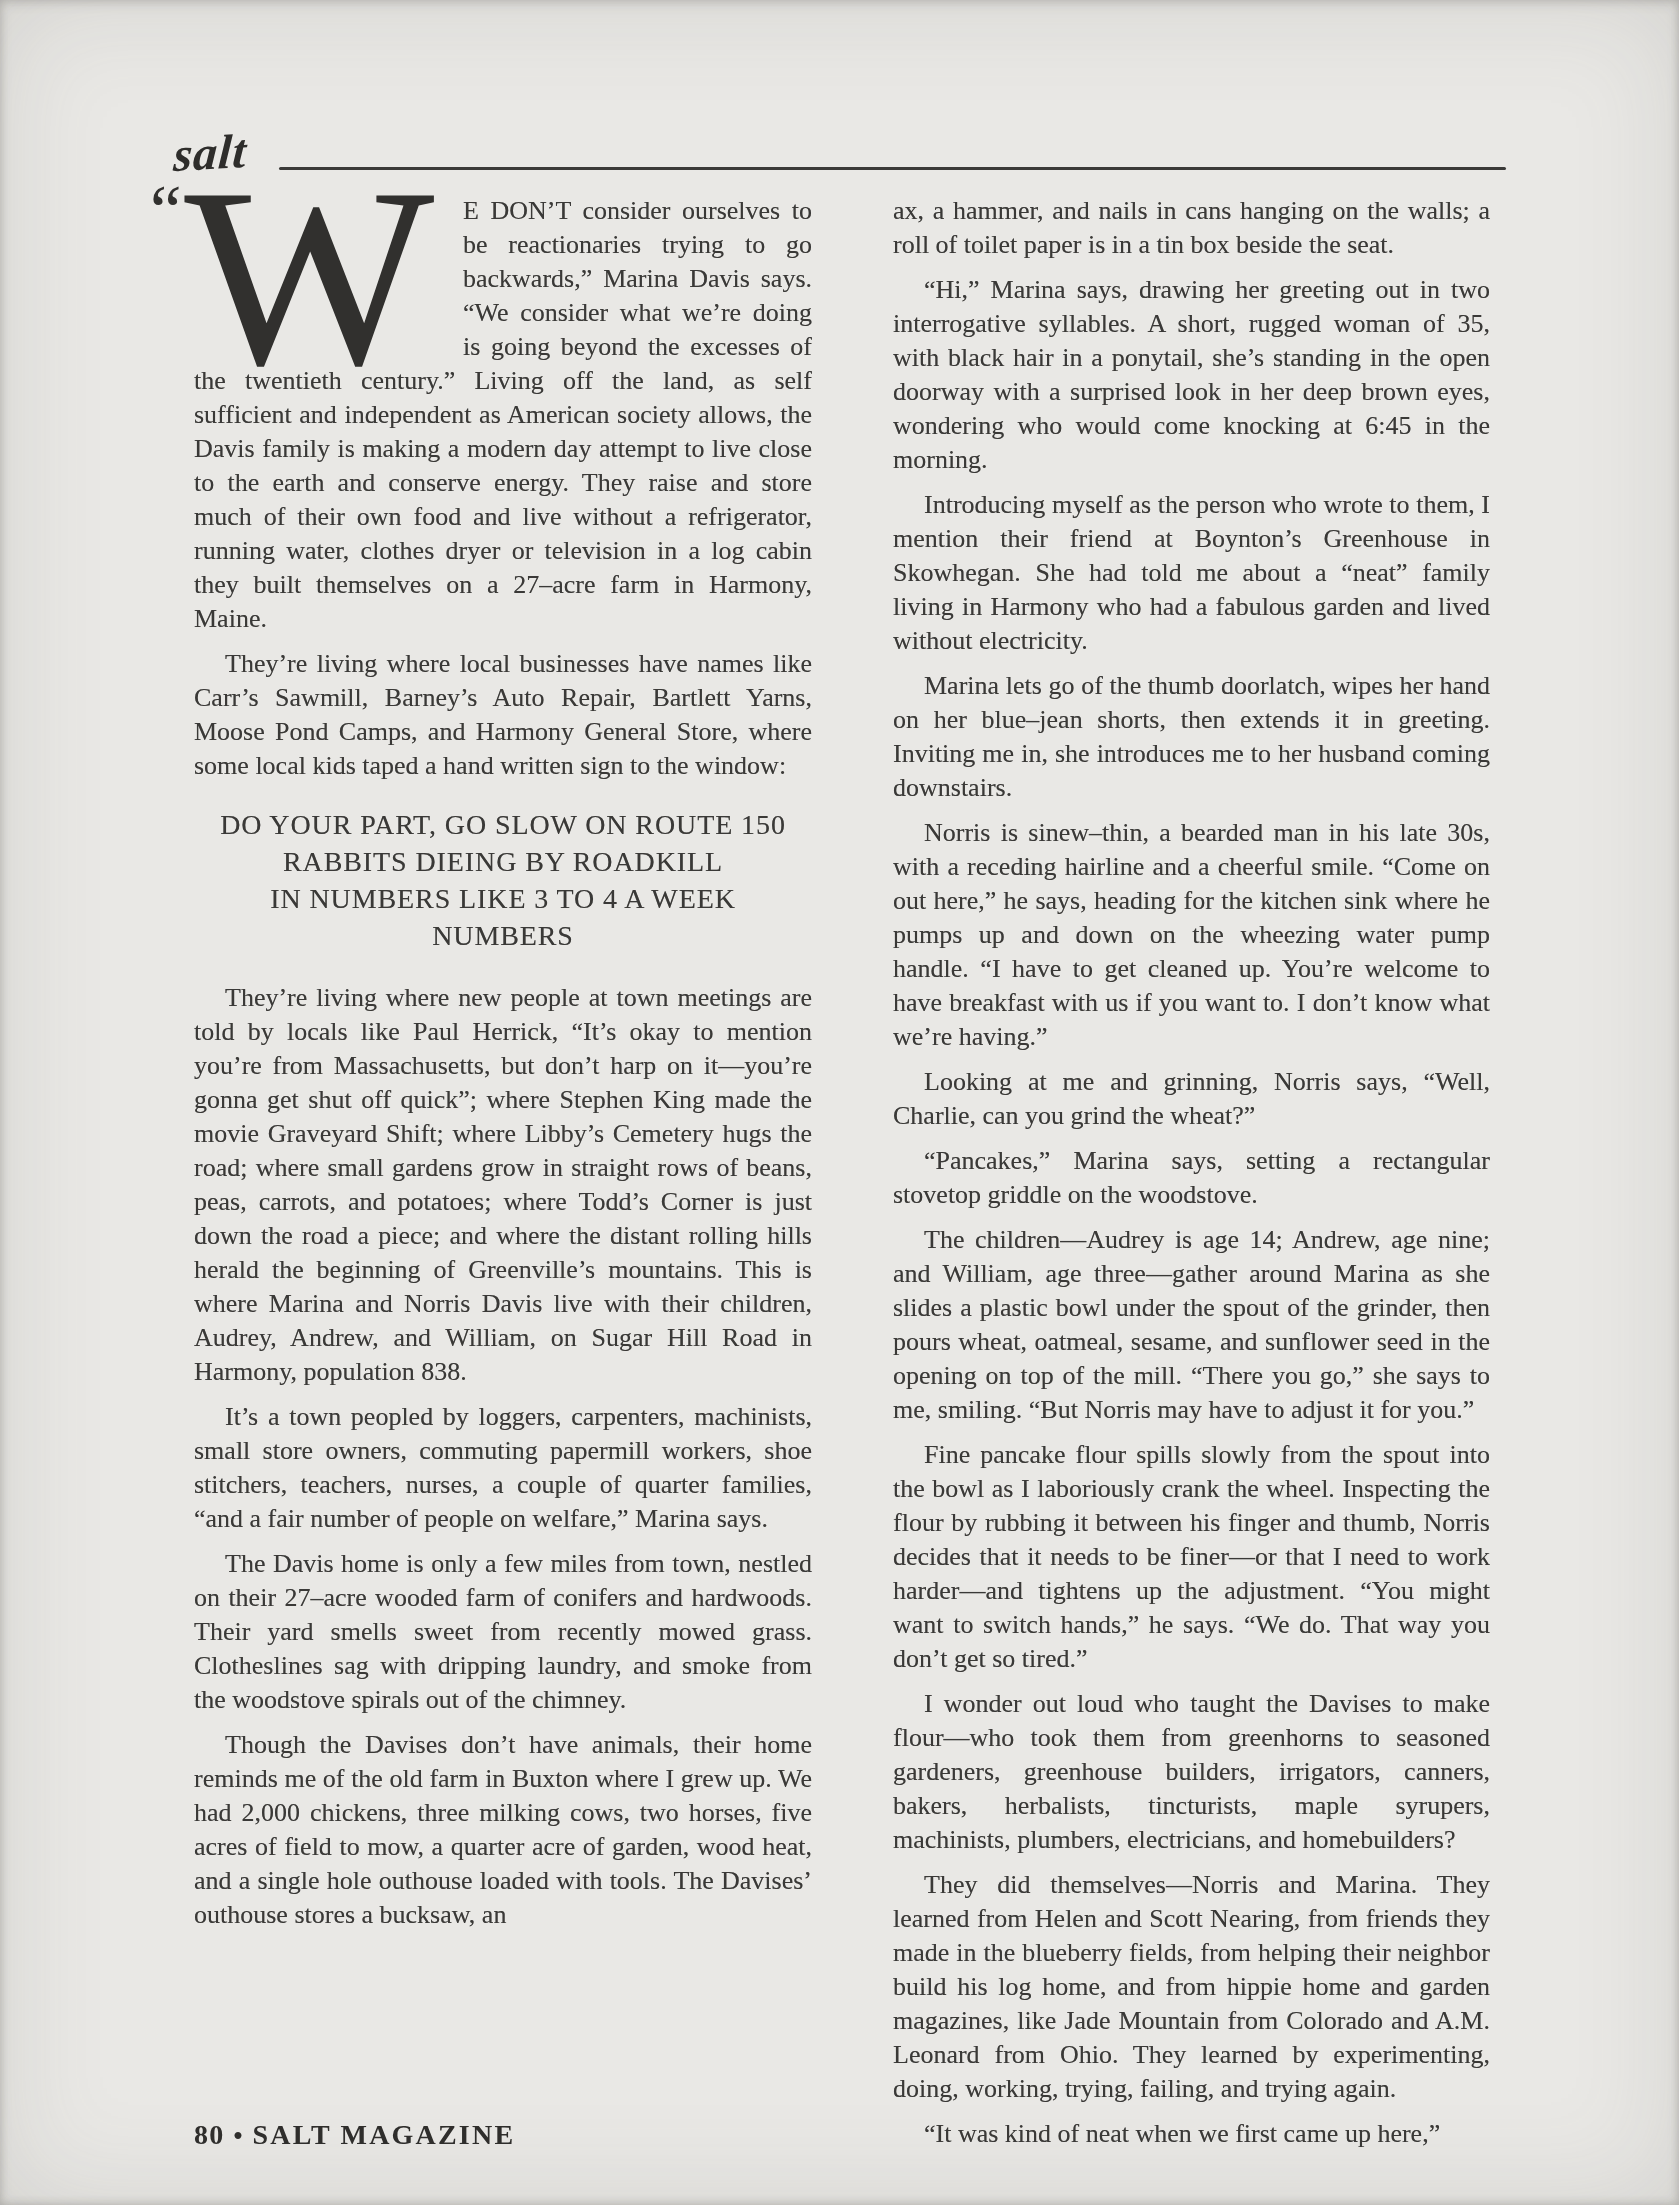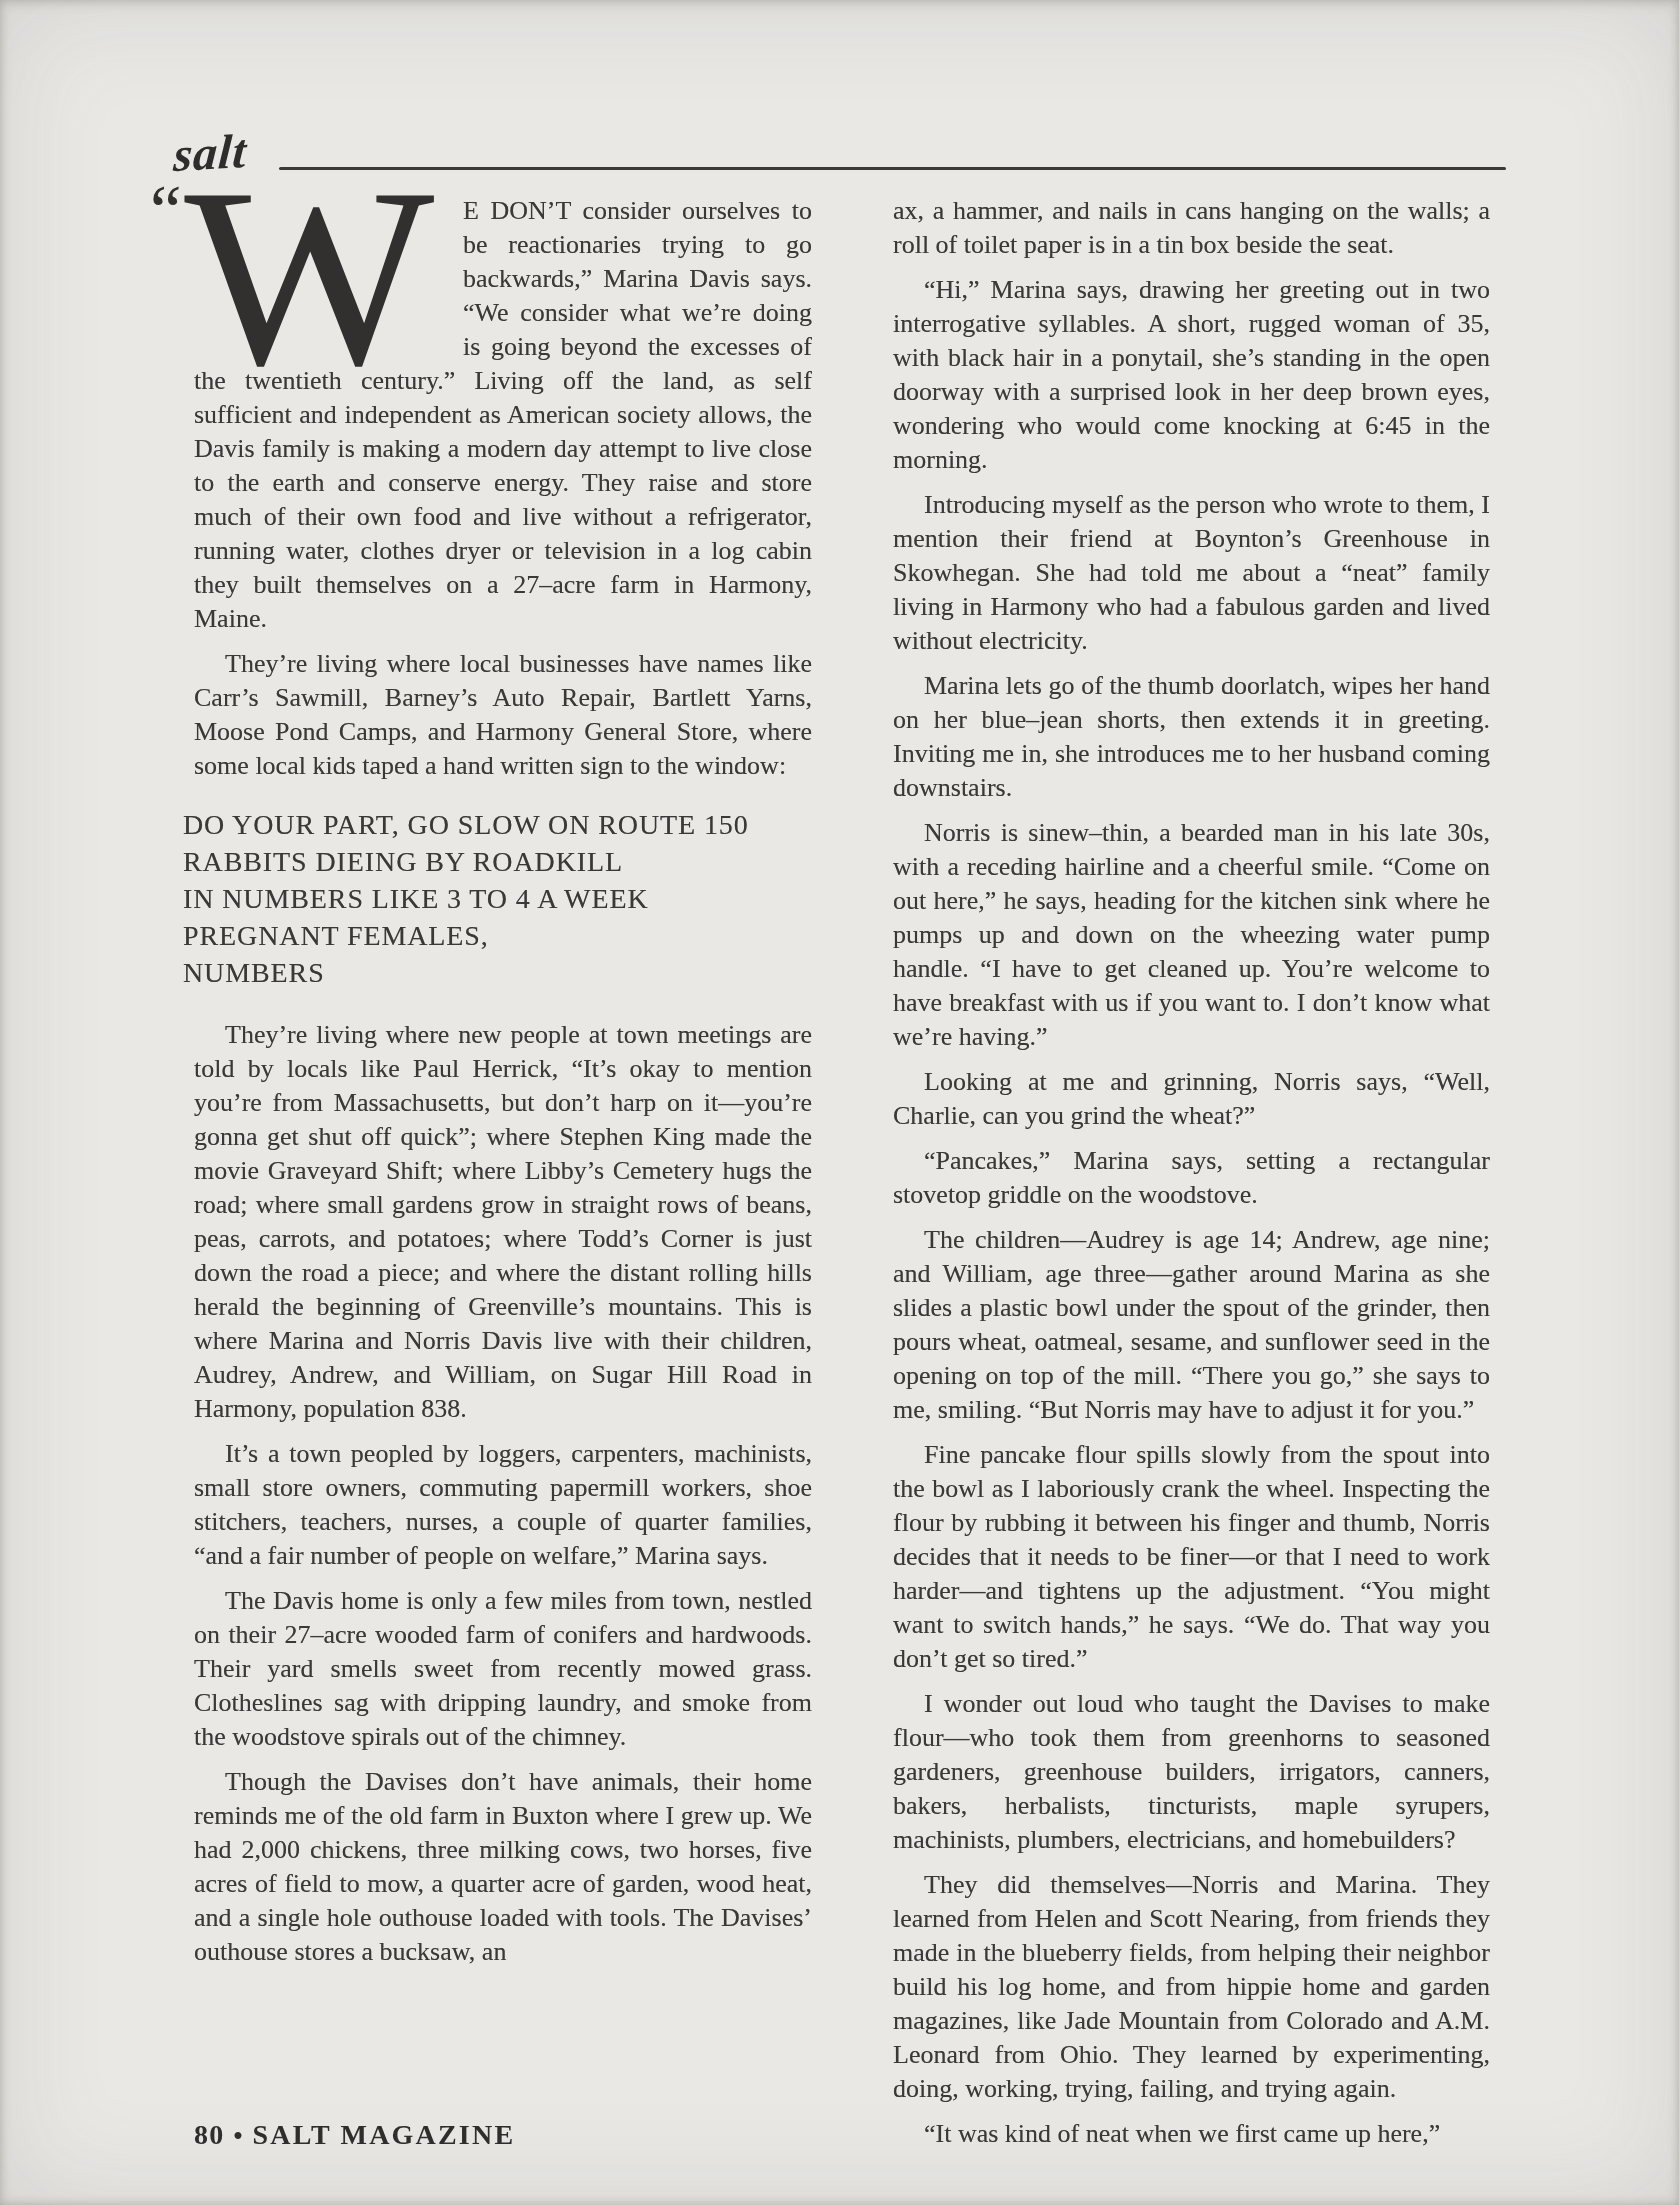--- a/index.html
+++ b/index.html
@@ -42,21 +42,21 @@
     font-size:71px; line-height:1; color:#31302e;
   }
   .dropcap-box {
     float:left; width:280px; height:167px; position:relative;
   }
   .dropcap-box svg { position:absolute; top:5.3px; left:0; overflow:visible; }
   .dropcap-box text {
     font-family:"Liberation Serif","DejaVu Serif",serif;
     fill:#31302e;
   }
-  .sign { margin:23px 0 27px 0; }
+  .sign { margin:23px 0 27px 0; text-align:center; }
   .sign-line {
     font-size:28px; line-height:37px; letter-spacing:0.9px;
     color:#3a3937; text-shadow:0 0 0.4px rgba(58,57,55,0.45);
   }
   .footer {
     position:absolute; left:194px; top:2119px;
     font-size:28px; font-weight:bold; color:#2f2e2c;
     letter-spacing:1.3px;
   }
   .footer .bullet { margin:0 8.8px; font-size:25.6px; }
@@ -76,21 +76,20 @@
     <svg width="287" height="185" viewBox="0 0 650 420">
       <text x="2" y="397" font-size="580" textLength="568" lengthAdjust="spacingAndGlyphs">W</text>
     </svg>
   </div>
   <p class="body">E DON’T consider ourselves to be reactionaries trying to go backwards,” Marina Davis says. “We consider what we’re doing is going beyond the excesses of the twentieth century.” Living off the land, as self sufficient and independent as American society allows, the Davis family is making a modern day attempt to live close to the earth and conserve energy. They raise and store much of their own food and live without a refrigerator, running water, clothes dryer or television in a log cabin they built themselves on a 27–acre farm in Harmony, Maine.</p>
   <p class="body indent">They’re living where local businesses have names like Carr’s Sawmill, Barney’s Auto Repair, Bartlett Yarns, Moose Pond Camps, and Harmony General Store, where some local kids taped a hand written sign to the window:</p>
   <div class="sign">
     <div class="sign-line">DO YOUR PART, GO SLOW ON ROUTE 150</div>
     <div class="sign-line">RABBITS DIEING BY ROADKILL</div>
     <div class="sign-line">IN NUMBERS LIKE 3 TO 4 A WEEK</div>
-    <div class="sign-line">PREGNANT FEMALES,</div>
     <div class="sign-line">NUMBERS</div>
   </div>
   <p class="body indent"><span>They’re living where new people at town meetings are told by locals like Paul Herrick, “It’s okay to mention you’re from Massachusetts, but don’t harp on it—you’re gonna get shut off quick”; where Stephen King made the movie </span><span class="italic">Graveyard Shift</span><span>; where Libby’s Cemetery hugs the road; where small gardens grow in straight rows of beans, peas, carrots, and potatoes; where Todd’s Corner is just down the road a piece; and where the distant rolling hills herald the beginning of Greenville’s mountains. This is where Marina and Norris Davis live with their children, Audrey, Andrew, and William, on Sugar Hill Road in Harmony, population 838.</span></p>
   <p class="body indent">It’s a town peopled by loggers, carpenters, machinists, small store owners, commuting papermill workers, shoe stitchers, teachers, nurses, a couple of quarter families, “and a fair number of people on welfare,” Marina says.</p>
   <p class="body indent">The Davis home is only a few miles from town, nestled on their 27–acre wooded farm of conifers and hardwoods. Their yard smells sweet from recently mowed grass. Clotheslines sag with dripping laundry, and smoke from the woodstove spirals out of the chimney.</p>
   <p class="body indent">Though the Davises don’t have animals, their home reminds me of the old farm in Buxton where I grew up. We had 2,000 chickens, three milking cows, two horses, five acres of field to mow, a quarter acre of garden, wood heat, and a single hole outhouse loaded with tools. The Davises’ outhouse stores a bucksaw, an</p>
 </div>
 
 <div class="col col-right">
   <p class="body">ax, a hammer, and nails in cans hanging on the walls; a roll of toilet paper is in a tin box beside the seat.</p>

